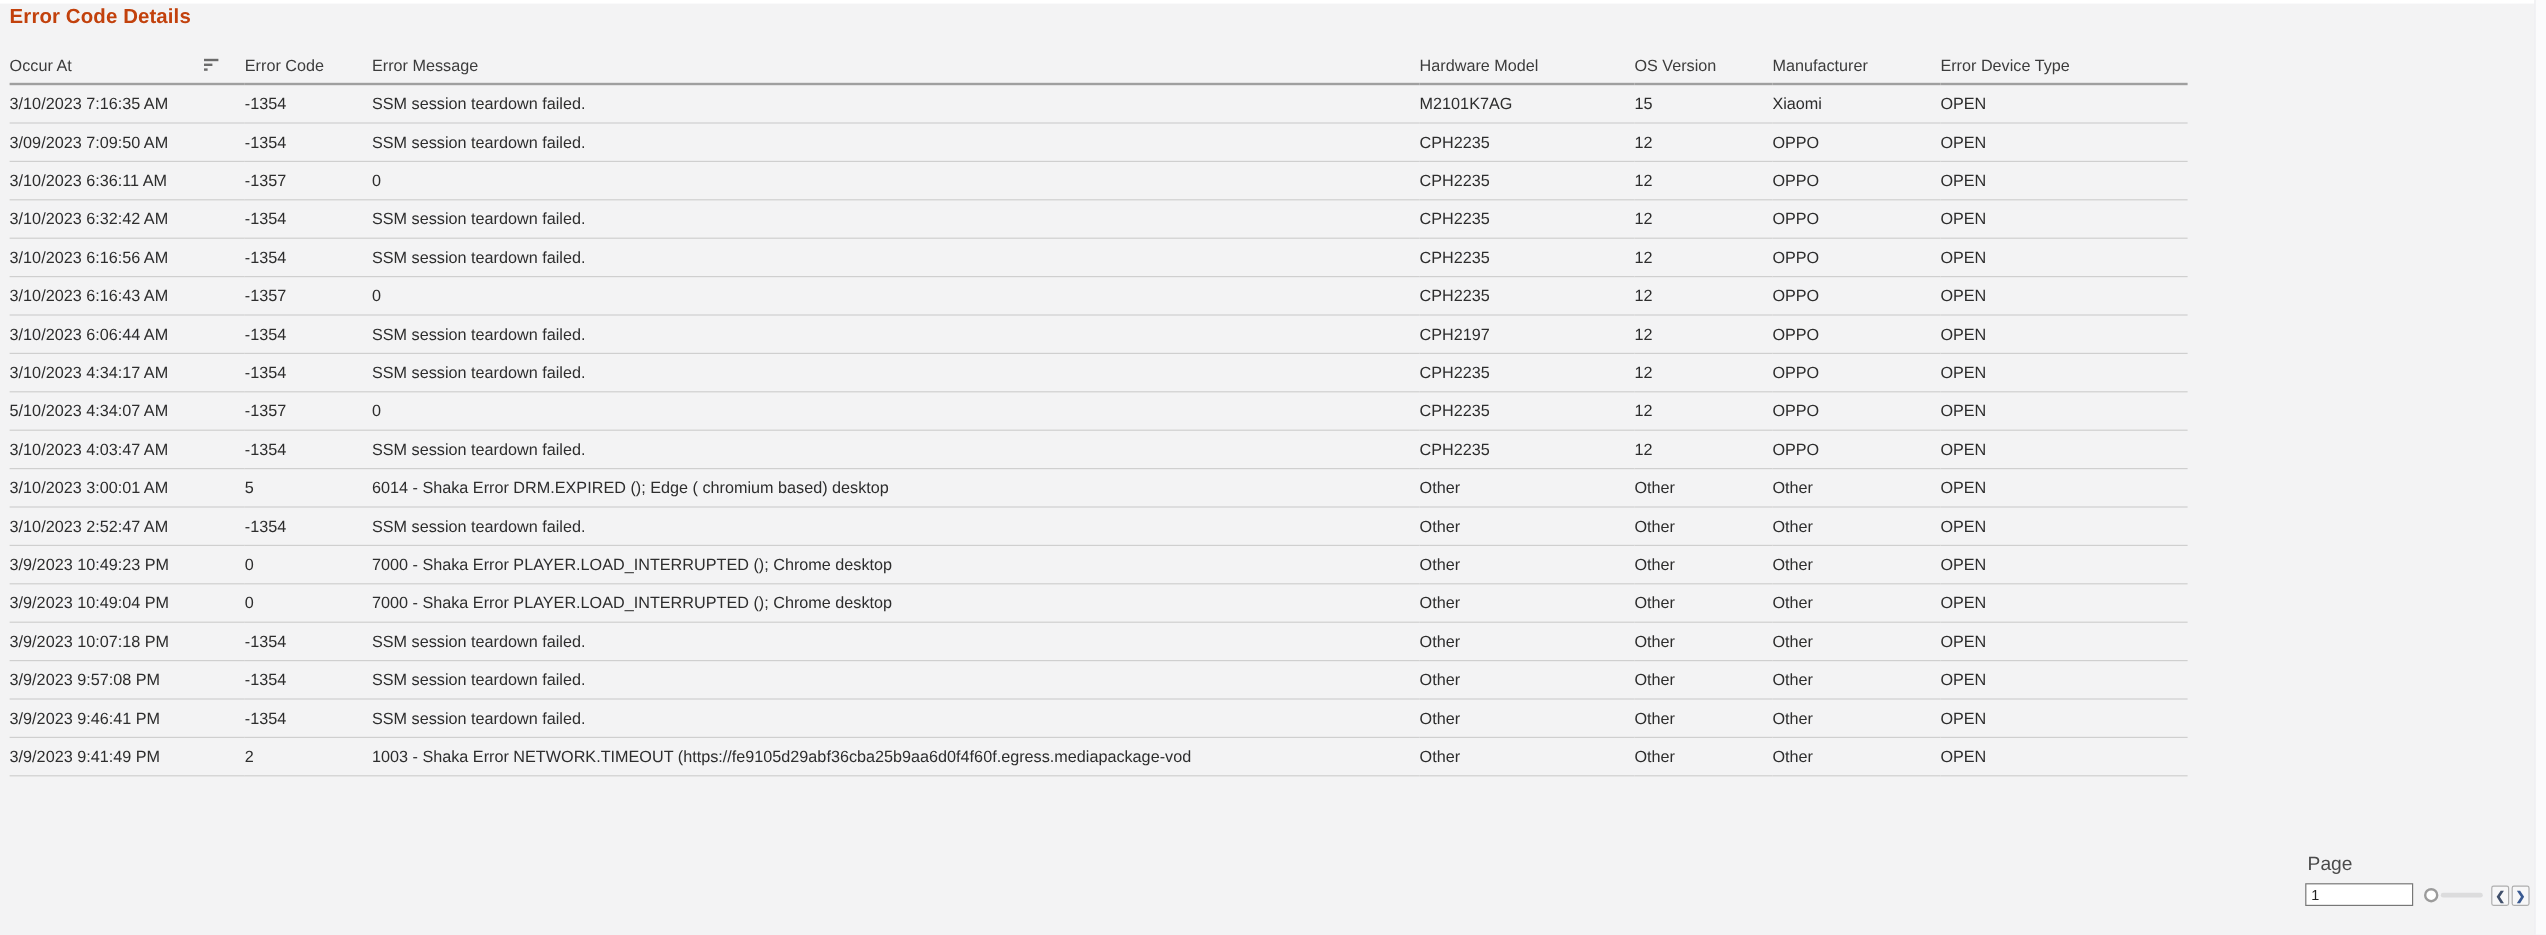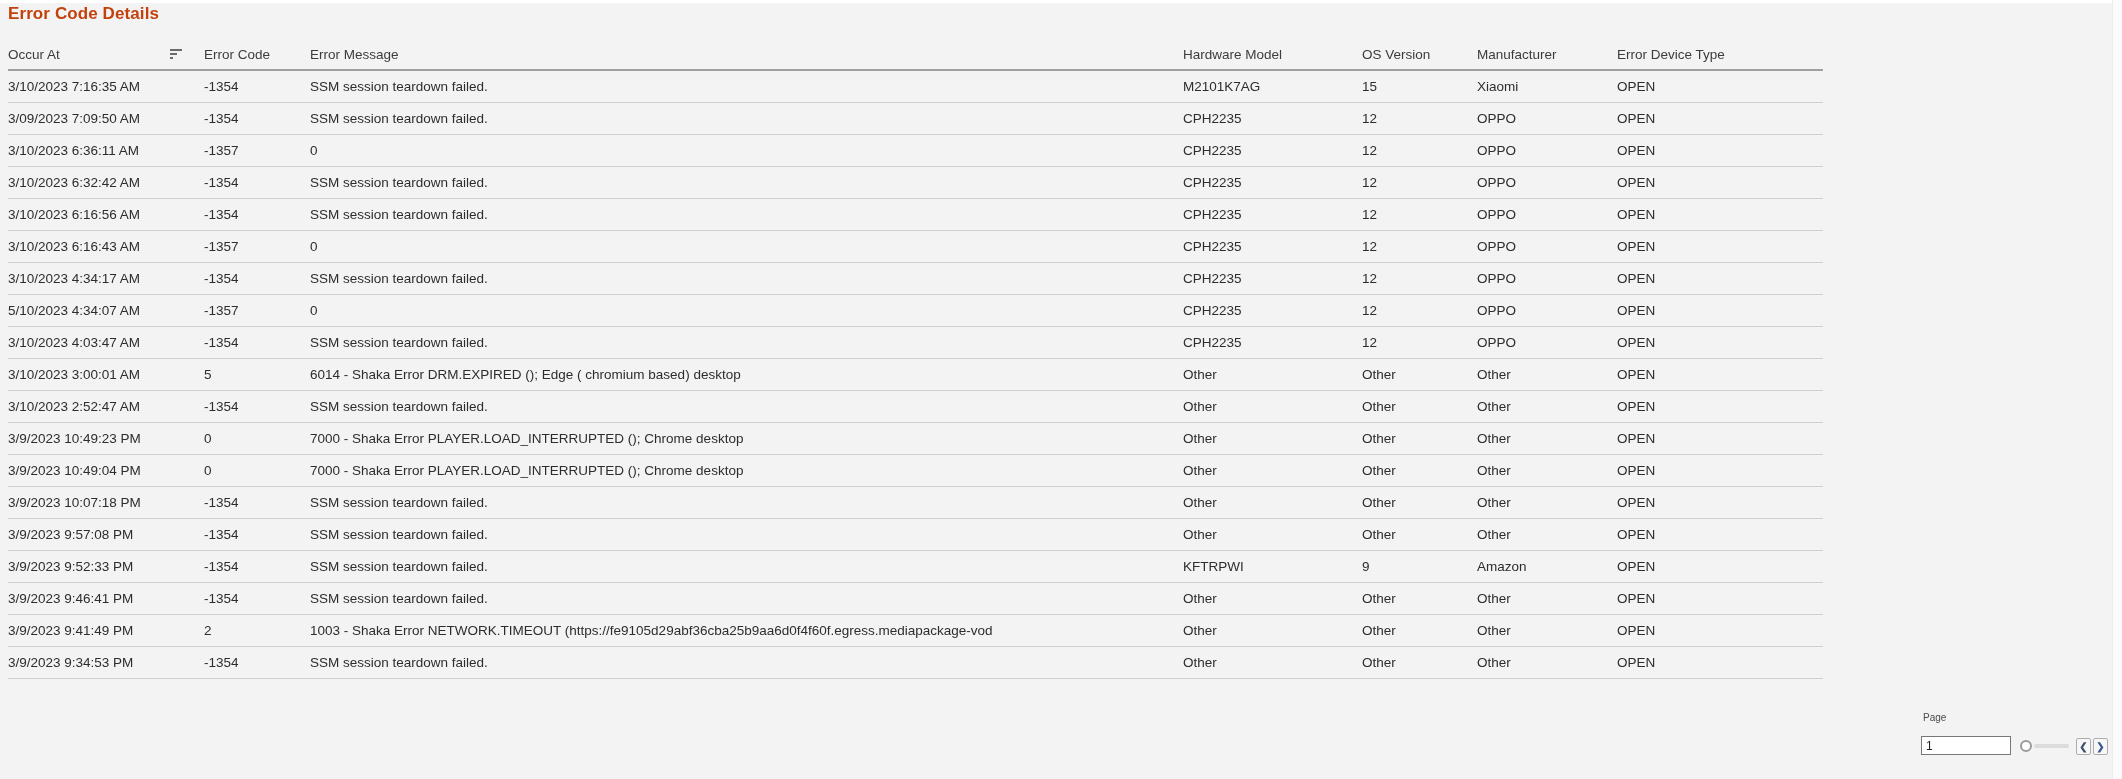--- a/index.html
+++ b/index.html
@@ -24,21 +24,21 @@
   table.grid td{
     height:31px;padding:0;font-size:13.5px;color:#2d2d2d;
     border-bottom:1px solid #cfcfcf;white-space:nowrap;overflow:hidden;
   }
   .sort-icon{position:absolute;left:162px;bottom:10px;width:13px}
   .sort-icon i{display:block;height:2px;background:#6b6b6b;margin-bottom:2px}
   .sort-icon i:nth-child(1){width:12px}
   .sort-icon i:nth-child(2){width:7px}
   .sort-icon i:nth-child(3){width:3px;margin-bottom:0}
 
-  .page-label{position:absolute;left:1923px;top:712px;font-size:10px;color:#4a4a4a}
+  .page-label{position:absolute;left:1923px;top:712px;font-size:16px;color:#4a4a4a}
   .page-input{
     position:absolute;left:1921px;top:736px;width:90px;height:19px;box-sizing:border-box;
     border:1px solid #777;background:#fff;font-size:12px;font-family:"Liberation Sans",sans-serif;
     padding:0 0 0 4px;color:#222;outline:none;
   }
   .slider-handle{position:absolute;left:2020px;top:740px;width:8px;height:8px;border:2px solid #9b9b9b;border-radius:50%;background:#fff;cursor:pointer}
   .slider-track{position:absolute;left:2034px;top:744px;width:35px;height:4px;background:#dcdcdd;border-radius:2px}
   .pager-btn{
     position:absolute;top:738px;width:15px;height:17px;box-sizing:border-box;
     border:1px solid #aeaeae;background:#f7f7f8;border-radius:2px;
@@ -130,20 +130,29 @@
       <tr>
         <td>3/10/2023 6:16:43 AM</td>
         <td>-1357</td>
         <td>0</td>
         <td>CPH2235</td>
         <td>12</td>
         <td>OPPO</td>
         <td>OPEN</td>
       </tr>
       <tr>
+        <td>3/10/2023 6:06:44 AM</td>
+        <td>-1354</td>
+        <td>SSM session teardown failed.</td>
+        <td>CPH2197</td>
+        <td>12</td>
+        <td>OPPO</td>
+        <td>OPEN</td>
+      </tr>
+      <tr>
         <td>3/10/2023 4:34:17 AM</td>
         <td>-1354</td>
         <td>SSM session teardown failed.</td>
         <td>CPH2235</td>
         <td>12</td>
         <td>OPPO</td>
         <td>OPEN</td>
       </tr>
       <tr>
         <td>5/10/2023 4:34:07 AM</td>
@@ -211,50 +220,32 @@
       <tr>
         <td>3/9/2023 9:57:08 PM</td>
         <td>-1354</td>
         <td>SSM session teardown failed.</td>
         <td>Other</td>
         <td>Other</td>
         <td>Other</td>
         <td>OPEN</td>
       </tr>
       <tr>
-        <td>3/9/2023 9:52:33 PM</td>
-        <td>-1354</td>
-        <td>SSM session teardown failed.</td>
-        <td>KFTRPWI</td>
-        <td>9</td>
-        <td>Amazon</td>
-        <td>OPEN</td>
-      </tr>
-      <tr>
         <td>3/9/2023 9:46:41 PM</td>
         <td>-1354</td>
         <td>SSM session teardown failed.</td>
         <td>Other</td>
         <td>Other</td>
         <td>Other</td>
         <td>OPEN</td>
       </tr>
       <tr>
         <td>3/9/2023 9:41:49 PM</td>
         <td>2</td>
         <td>1003 - Shaka Error NETWORK.TIMEOUT (https://fe9105d29abf36cba25b9aa6d0f4f60f.egress.mediapackage-vod</td>
-        <td>Other</td>
-        <td>Other</td>
-        <td>Other</td>
-        <td>OPEN</td>
-      </tr>
-      <tr>
-        <td>3/9/2023 9:34:53 PM</td>
-        <td>-1354</td>
-        <td>SSM session teardown failed.</td>
         <td>Other</td>
         <td>Other</td>
         <td>Other</td>
         <td>OPEN</td>
       </tr>
     </tbody>
 </table>
 
 <div class="page-label">Page</div>
 <input class="page-input" type="text" value="1" style="">

